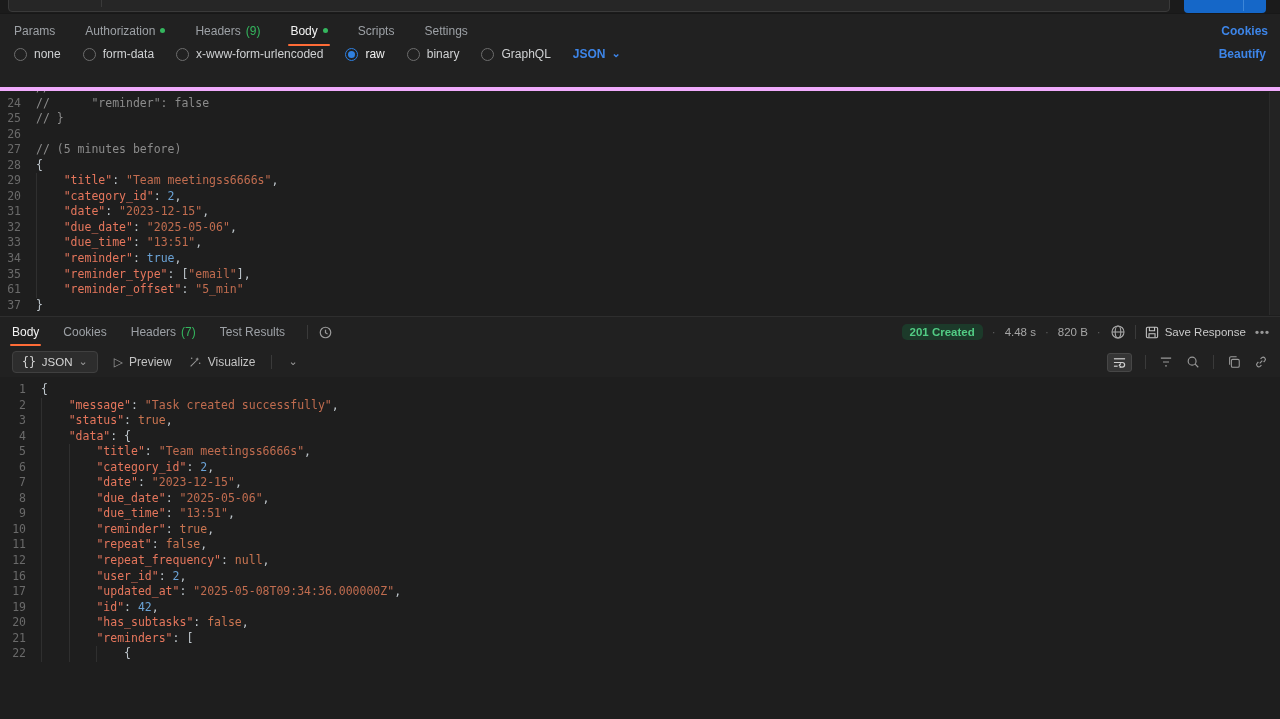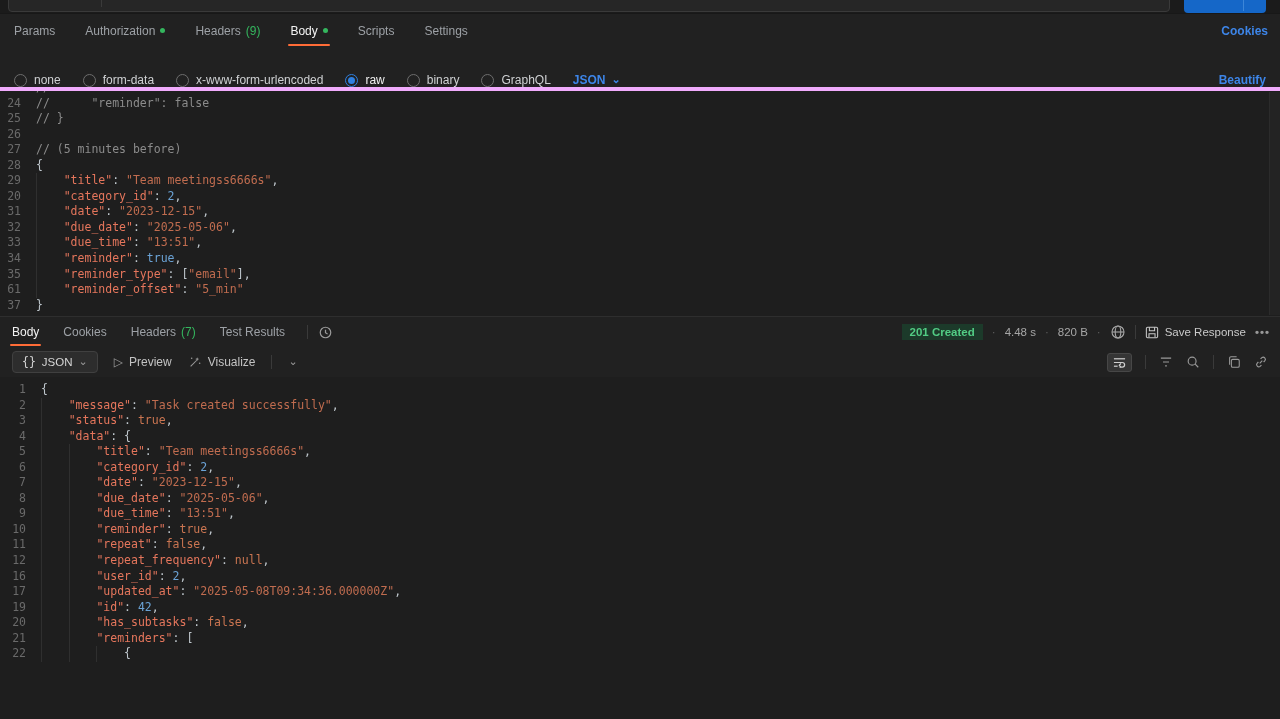--- a/index.html
+++ b/index.html
@@ -23,21 +23,21 @@
   .tab { display:flex; align-items:center; gap:5px; padding:0 2px; margin-right:26px;
          color:#9da1a6; position:relative; cursor:default; }
   .tab.active { color:#f3f3f3; }
   .tab.active::after { content:""; position:absolute; left:0; right:0; bottom:1px; height:2px;
                        background:#ff6c37; border-radius:1px; }
   .dot { width:5px; height:5px; border-radius:50%; background:#34b65e; display:inline-block; }
   .cnt { color:#34b65e; }
   .link-blue { color:#3d85e8; font-weight:600; margin-left:auto; }
 
   
-  .radio-row { height:40px; display:flex; align-items:flex-end; padding:0 14px; gap:22px; color:#cfd1d3; }
+  .radio-row { height:40px; display:flex; align-items:flex-start; padding:0 14px; gap:22px; color:#cfd1d3; }
   .radio { display:flex; align-items:center; gap:7px; }
   .rc { width:13px; height:13px; border-radius:50%; border:1px solid #6d6d6d; position:relative; flex:none; }
   .rc.sel { border-color:#2f80e0; }
   .rc.sel::after { content:""; position:absolute; inset:2px; border-radius:50%; background:#2f80e0; }
   .radio.sel span.lbl { color:#f0f0f0; }
   .lang-select { color:#3d85e8; font-weight:600; display:flex; align-items:center; gap:6px; }
   .chev { font-size:11px; line-height:1; transform:translateY(-1px); }
 
   
   .editor { background:#1e1e1e; font-family:"DejaVu Sans Mono", monospace; font-size:11.5px;
@@ -60,21 +60,21 @@
   .scroll-track { position:absolute; top:1px; bottom:1px; right:0; width:11px;
                   background:#232323; border-left:1px solid #2b2b2b; }
 
   
   .resp-header { height:31px; border-top:1px solid #2e2e2e; display:flex; align-items:stretch;
                  padding:0 10px; background:#212121; }
   .resp-header .tab { margin-right:20px; }
   .vdiv { width:1px; background:#3a3a3a; margin:8px 10px 8px 0; }
   .icon-btn { display:flex; align-items:center; color:#9a9a9a; }
   .meta { margin-left:auto; display:flex; align-items:center; gap:9px; color:#a6a6a6; font-size:11.5px; }
-  .pill { background:#1c3a2a; color:#52cc84; padding:2px 8px; border-radius:0; font-weight:600; }
+  .pill { background:#1c3a2a; color:#52cc84; padding:2px 8px; border-radius:5px; font-weight:600; }
   .sep-dot { color:#5f5f5f; }
   .save { display:flex; align-items:center; gap:6px; color:#c9c9c9; }
   .ellipsis { color:#9a9a9a; letter-spacing:1px; font-weight:700; }
 
   
   .resp-toolbar { height:30px; display:flex; align-items:center; padding:0 12px; gap:16px; }
   .json-btn { display:flex; align-items:center; gap:6px; background:#2d2d2d; border:1px solid #404040;
               border-radius:4px; padding:3px 9px; color:#d6d6d6; font-size:11.5px; }
   .braces { color:#d6d6d6; font-family:"DejaVu Sans Mono", monospace; }
   .tool { display:flex; align-items:center; gap:6px; color:#c3c3c3; }

